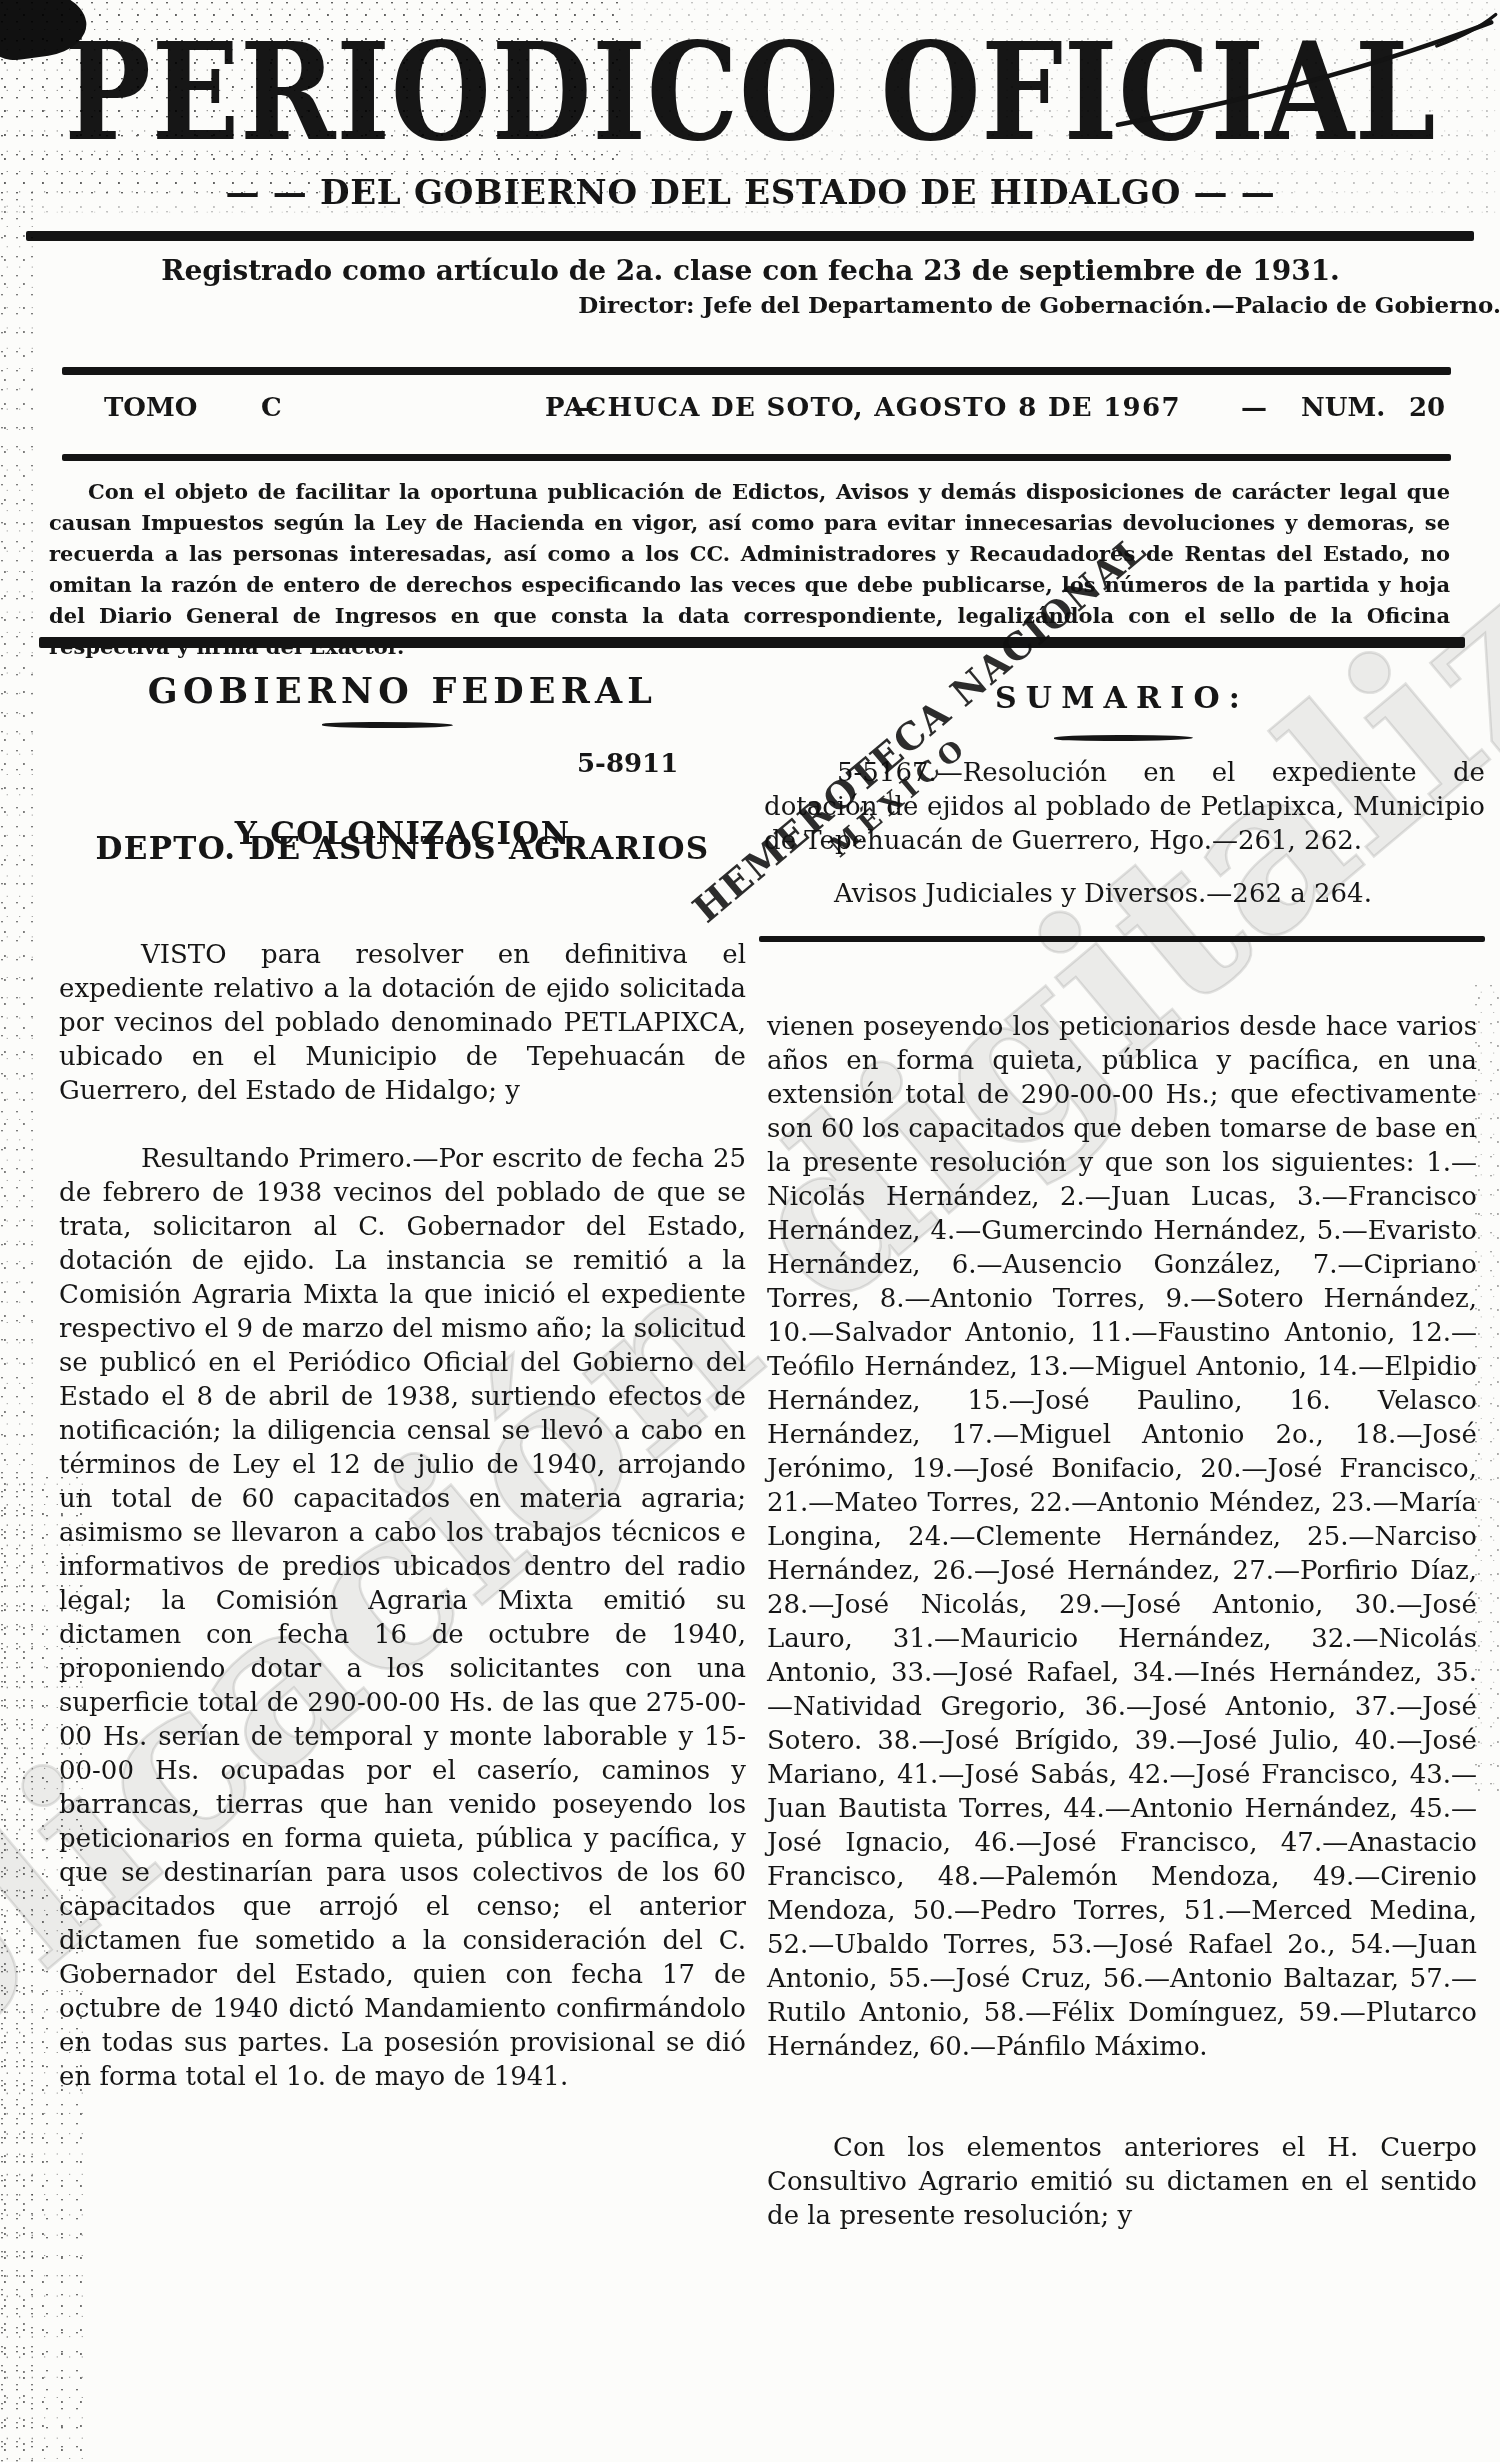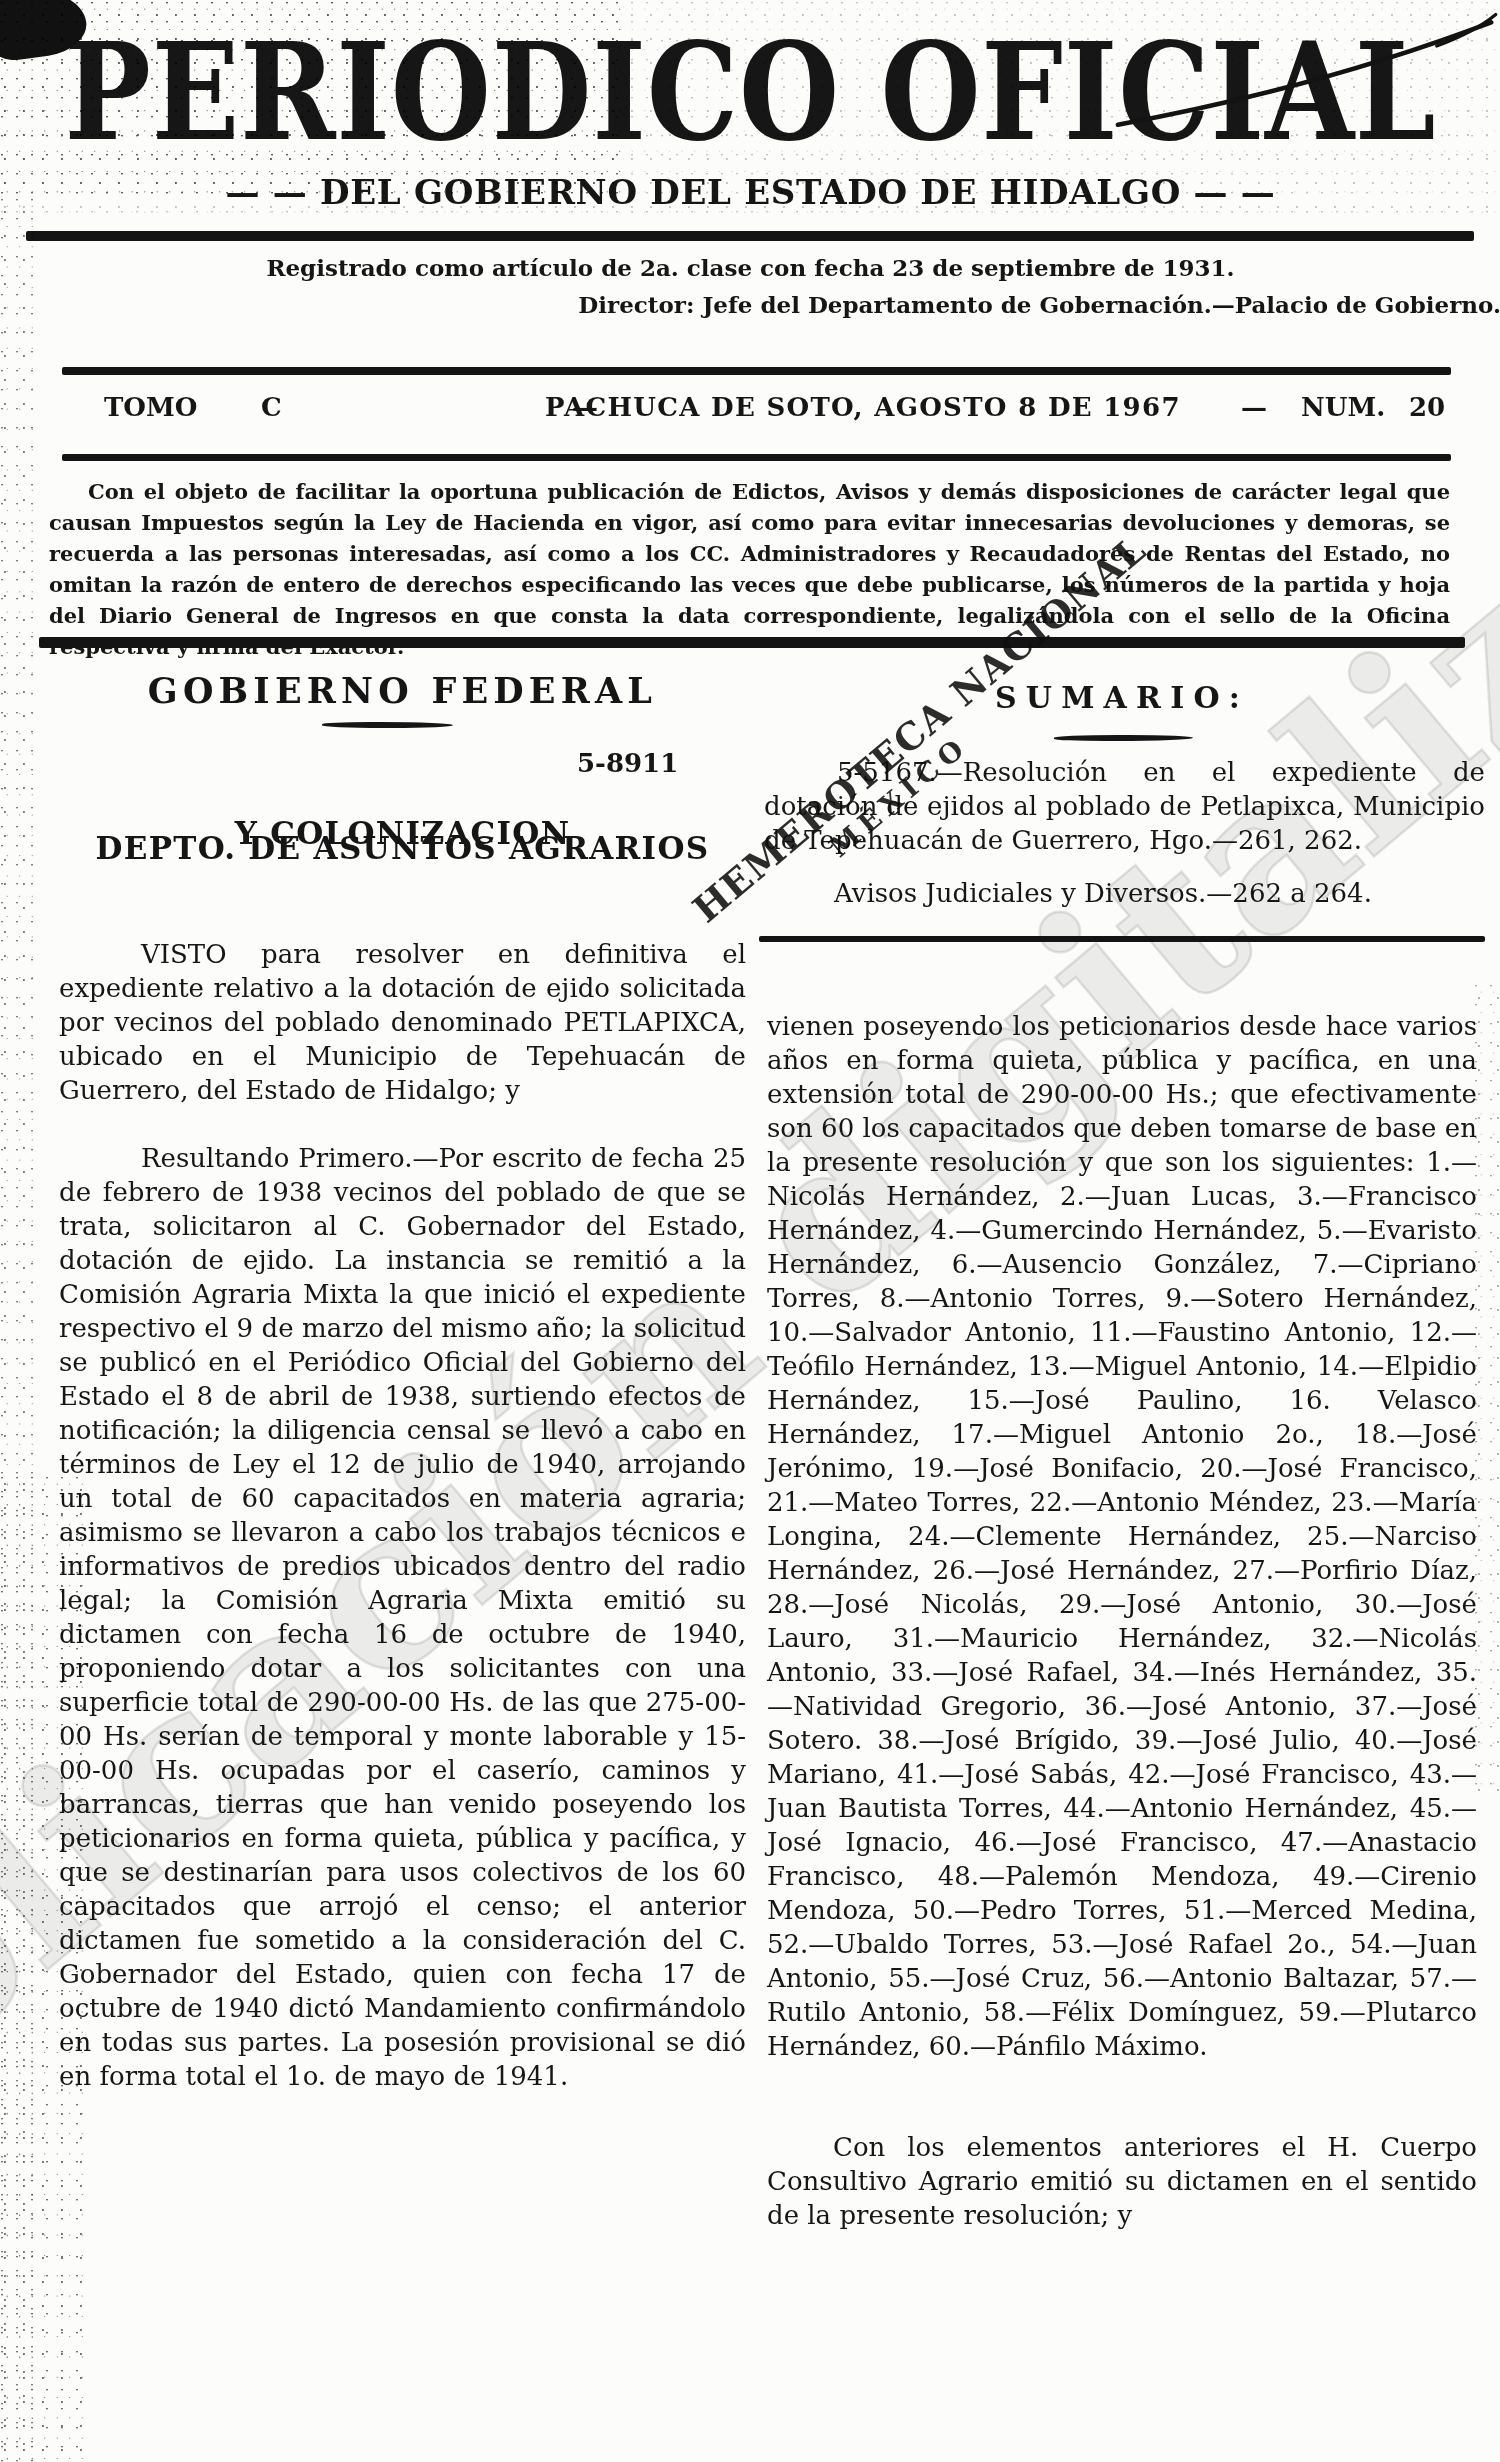--- a/index.html
+++ b/index.html
@@ -19,21 +19,21 @@
     position:absolute; left:0; top:172px; width:100%;
     text-align:center; font-size:34px; font-weight:700; letter-spacing:0.7px;
   }
   .rule{position:absolute; background:#141414; border-radius:2px;}
   .rule-1{left:26px;  top:231px; width:1448px; height:9.8px;}
   .rule-2{left:62px;  top:367px; width:1389px; height:7.9px;}
   .rule-3{left:62px;  top:454px; width:1389px; height:7.2px;}
   .rule-4{left:39px;  top:637px; width:1426px; height:10.5px;}
   .reg-line{
     position:absolute; left:0; top:254px; width:100%;
-    text-align:center; font-size:23px; font-weight:700;
+    text-align:center; font-size:28px; font-weight:700;
   }
   .dir-line{
     position:absolute; left:0; top:291px; width:100%;
     text-align:right; font-size:23px; font-weight:700;
   }
   .volume-row{position:absolute; left:0; top:392px; width:100%; height:39px;
     font-size:26px; font-weight:700;}
   .volume-row span{position:absolute; white-space:nowrap;}
   .tomo-label{left:104px;}
   .tomo-value{left:261px;}

